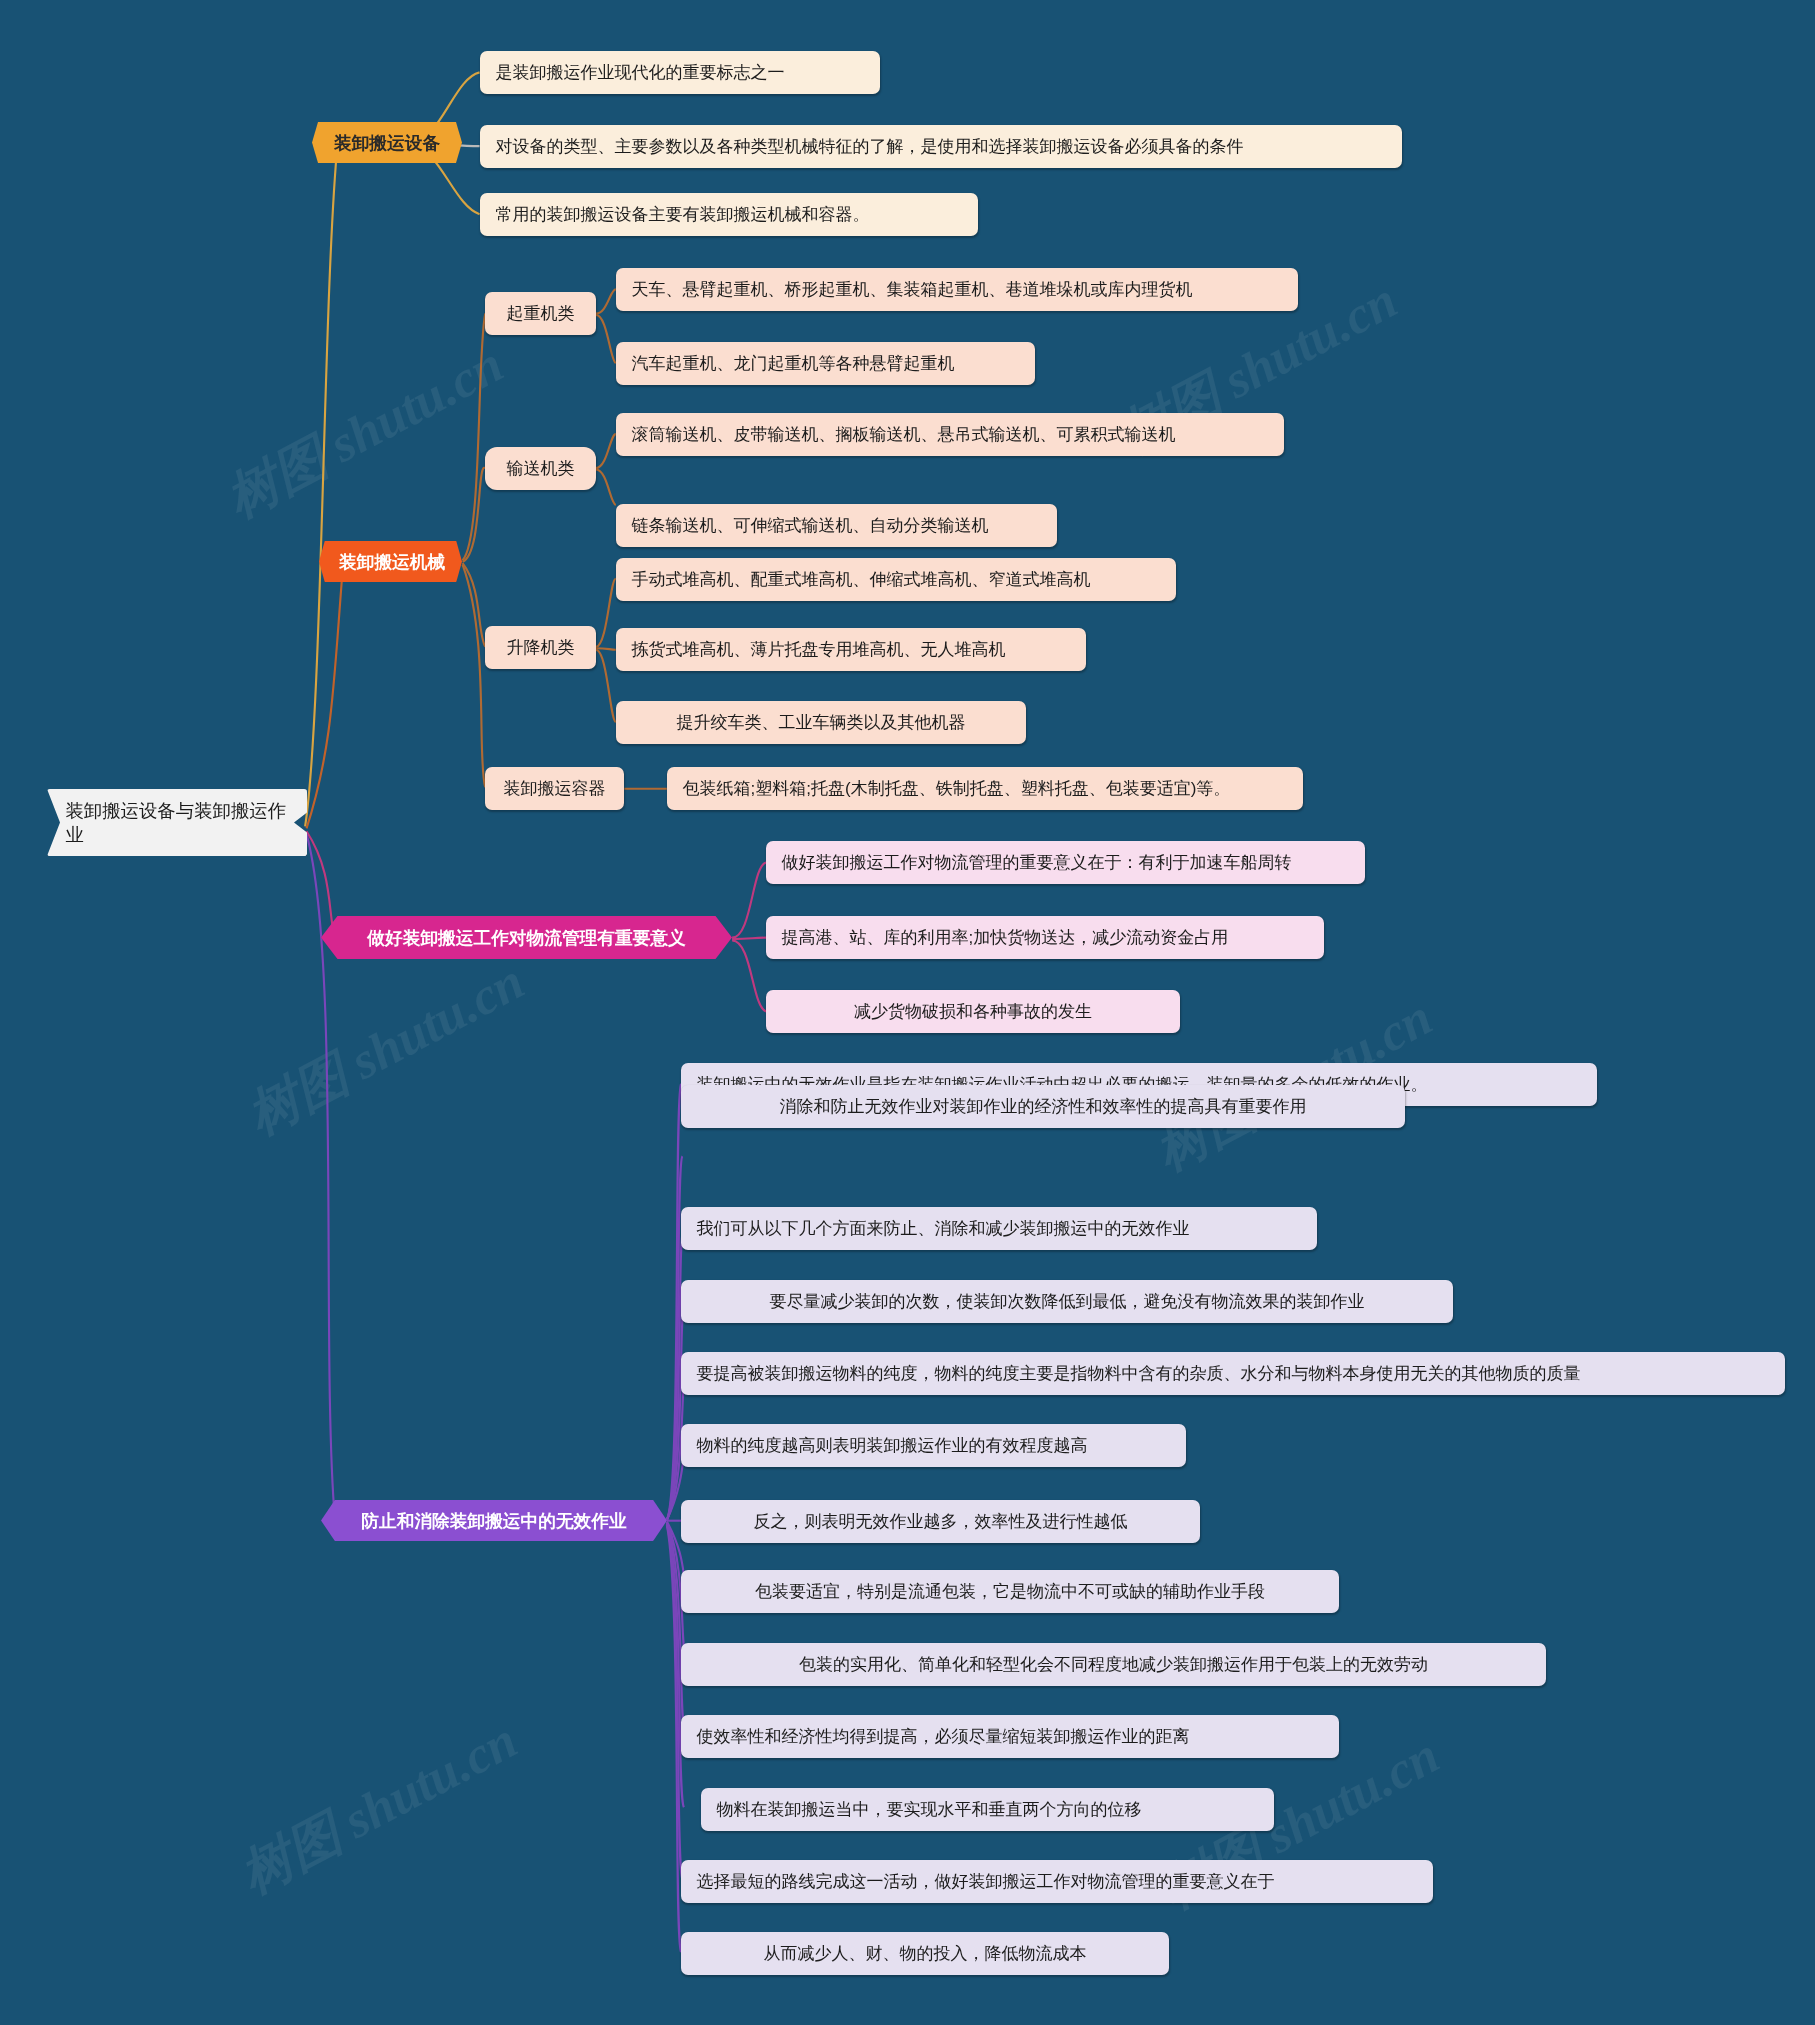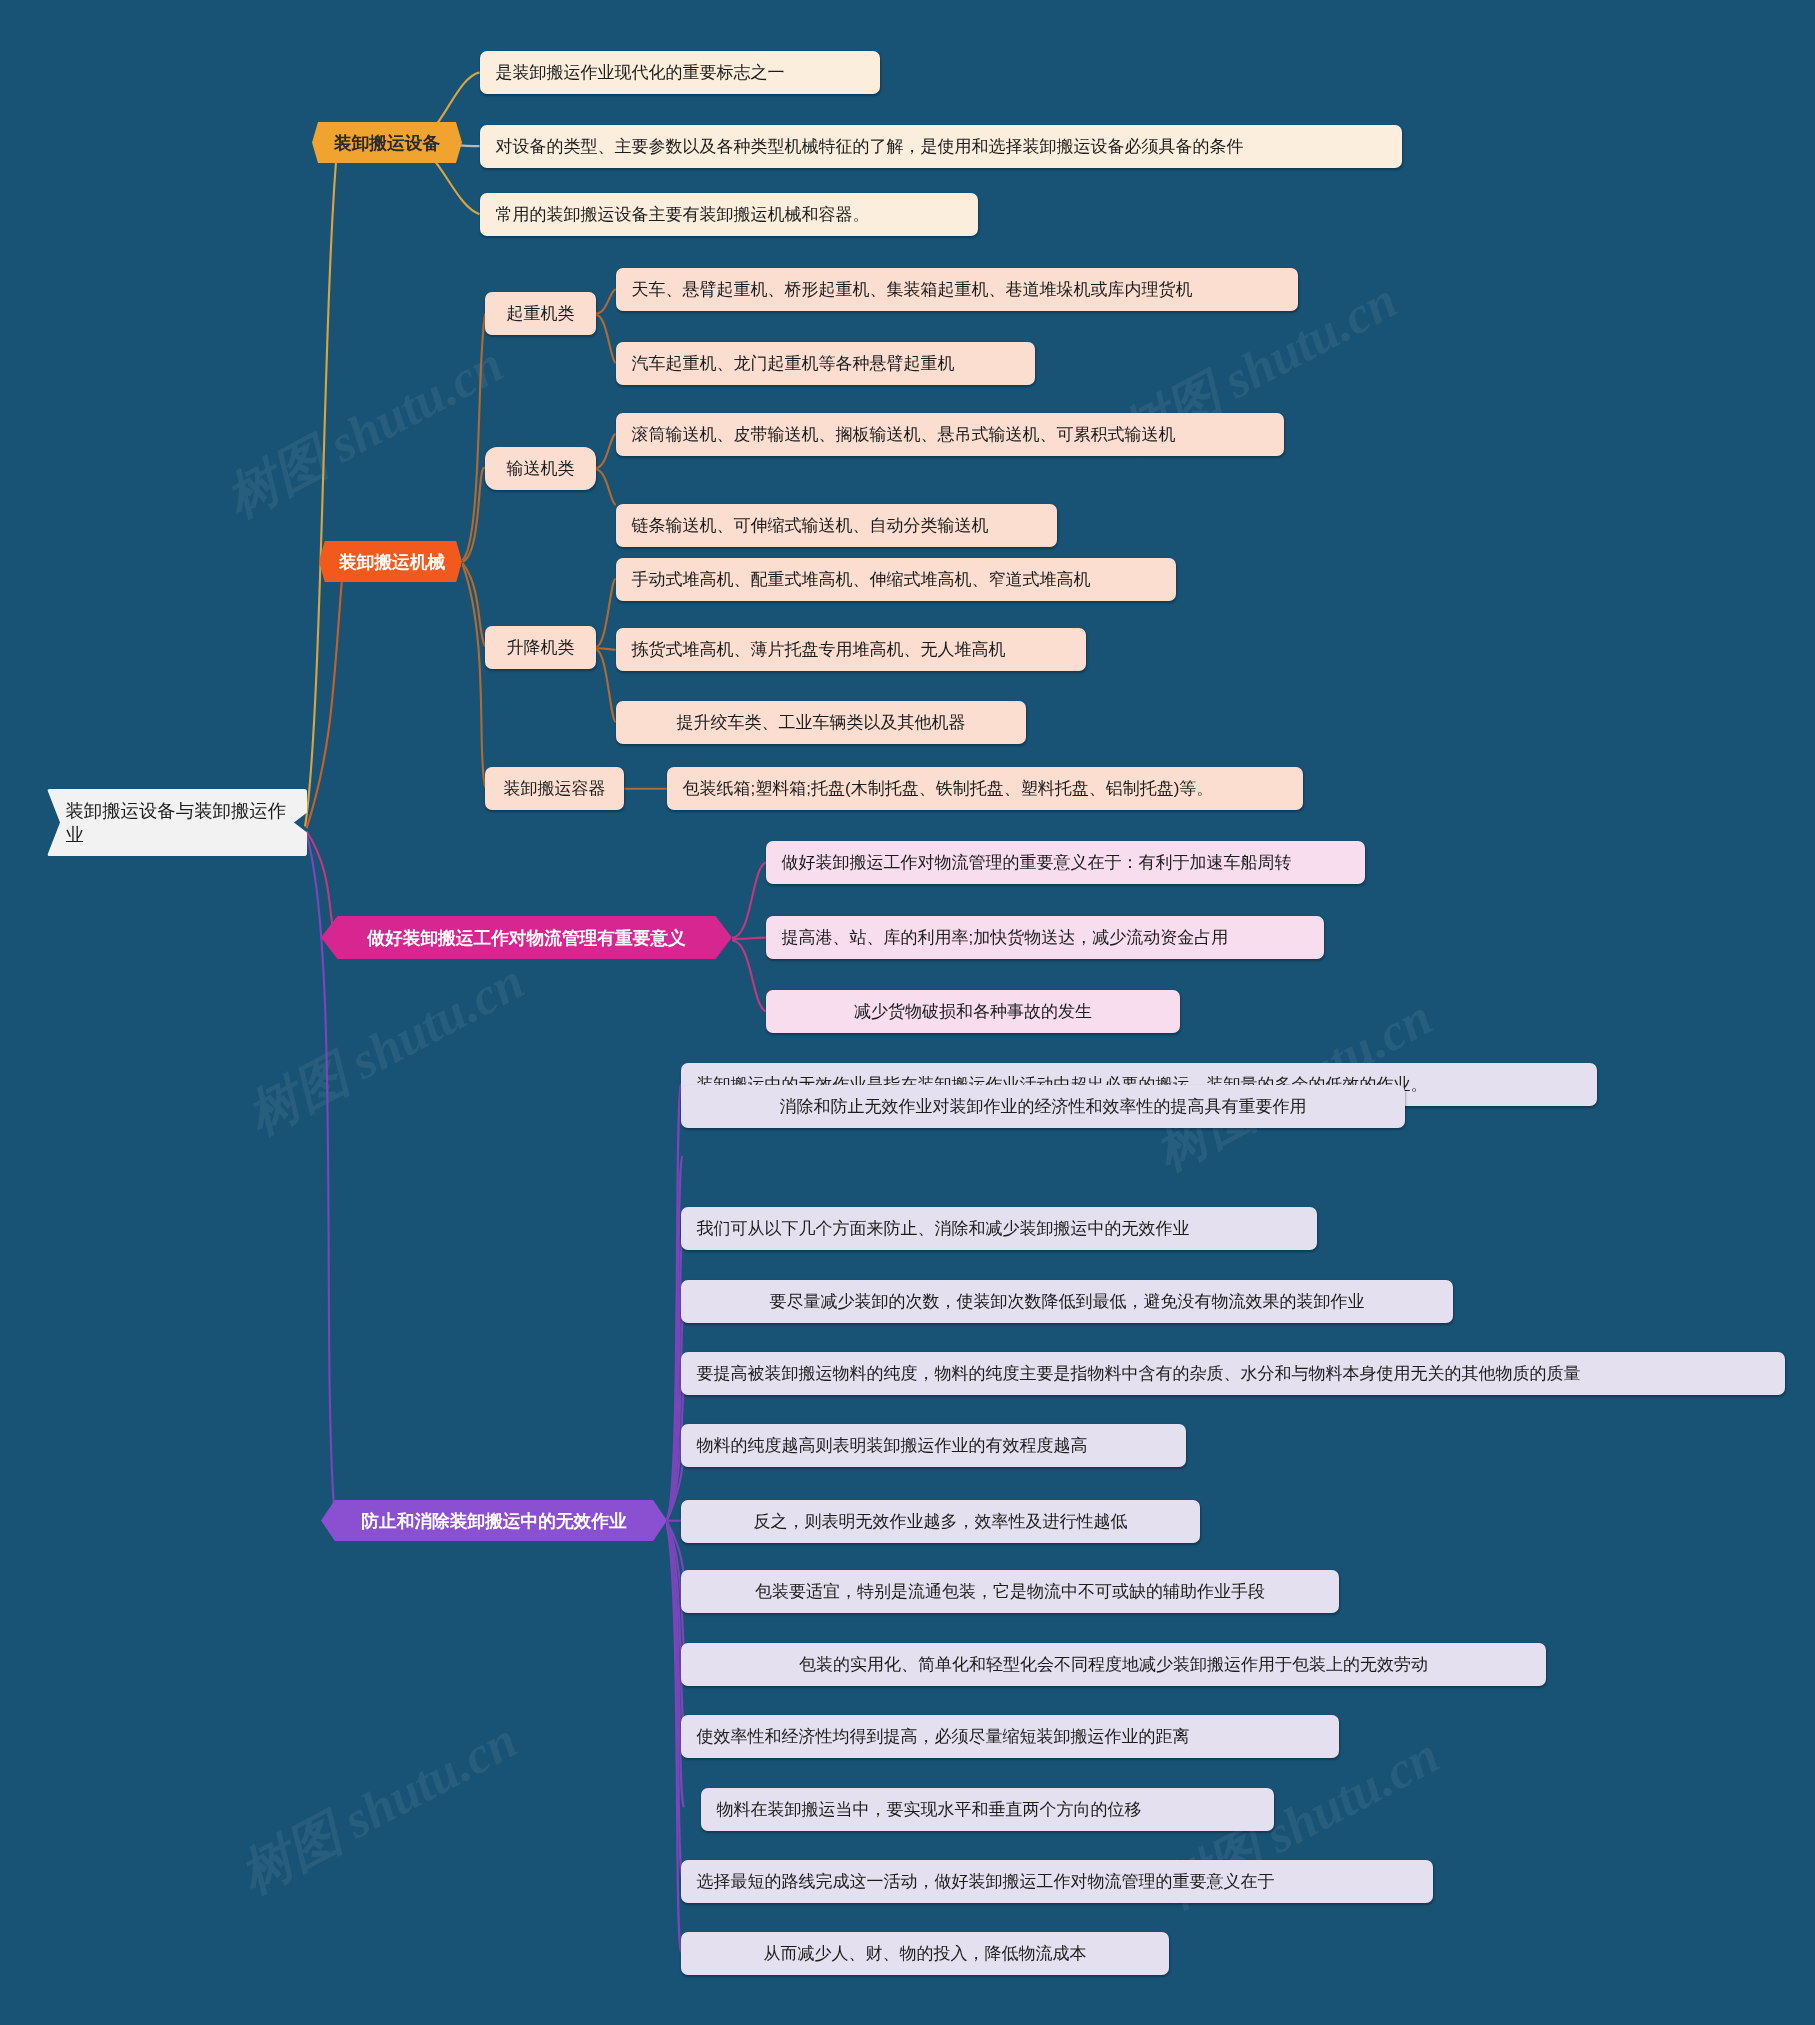--- a/index.html
+++ b/index.html
@@ -187,21 +187,21 @@
     <span>拣货式堆高机、薄片托盘专用堆高机、无人堆高机</span>
   </div>
   <div class="node leaf peach center" style="left:616px;top:701px;width:410px;height:43px;">
     <span>提升绞车类、工业车辆类以及其他机器</span>
   </div>
 
   <div class="node lv2" style="left:485px;top:767px;width:139px;height:43px;">
     <span>装卸搬运容器</span>
   </div>
   <div class="node leaf peach" style="left:667px;top:767px;width:636px;height:43px;">
-    <span>包装纸箱;塑料箱;托盘(木制托盘、铁制托盘、塑料托盘、铝制托盘)等。</span>
+    <span>包装纸箱;塑料箱;托盘(木制托盘、铁制托盘、塑料托盘、包装要适宜)等。</span>
   </div>
 
   <div class="node lv1 magenta" style="left:321px;top:916px;width:411px;height:43px;">
     <span>做好装卸搬运工作对物流管理有重要意义</span>
   </div>
   <div class="node leaf pink" style="left:766px;top:841px;width:599px;height:43px;">
     <span>做好装卸搬运工作对物流管理的重要意义在于：有利于加速车船周转</span>
   </div>
   <div class="node leaf pink" style="left:766px;top:916px;width:558px;height:43px;">
     <span>提高港、站、库的利用率;加快货物送达，减少流动资金占用</span>

